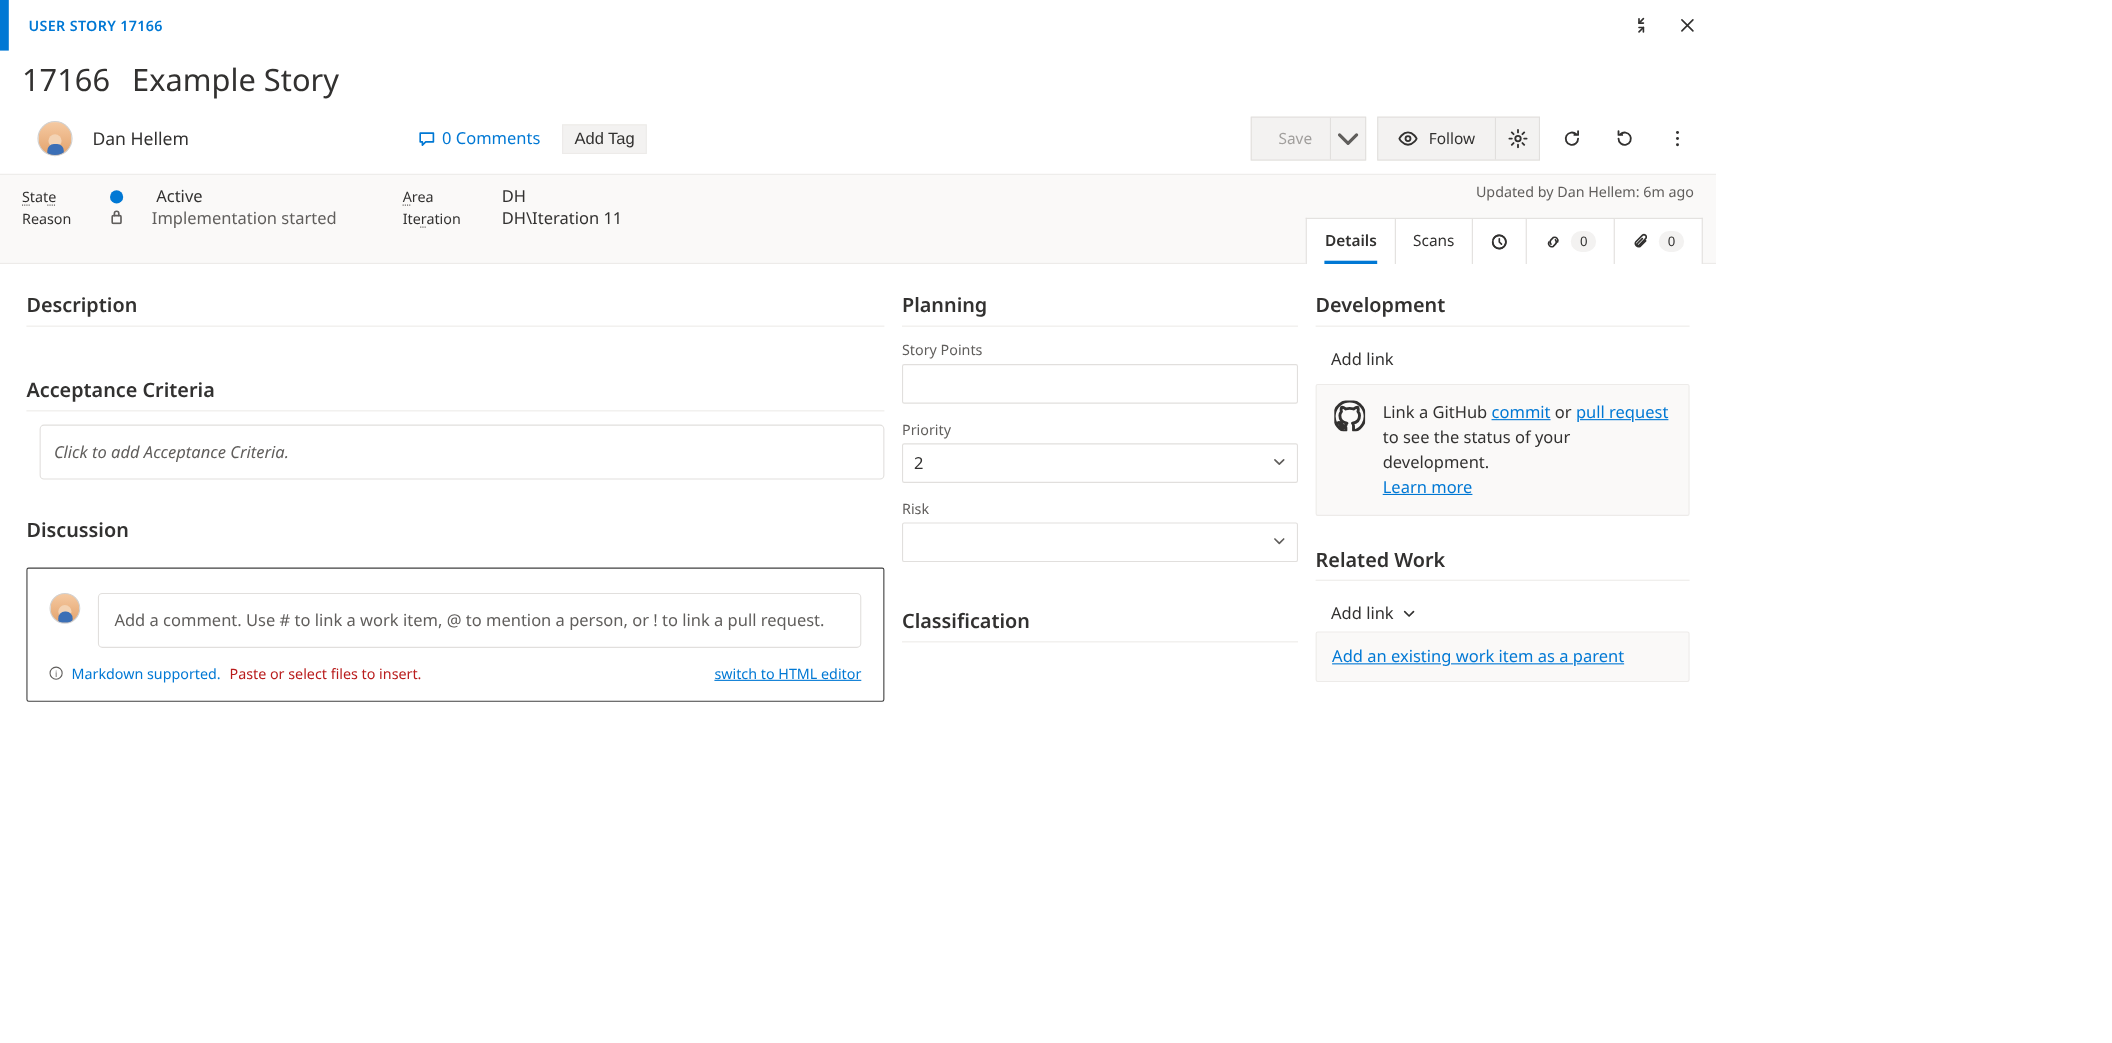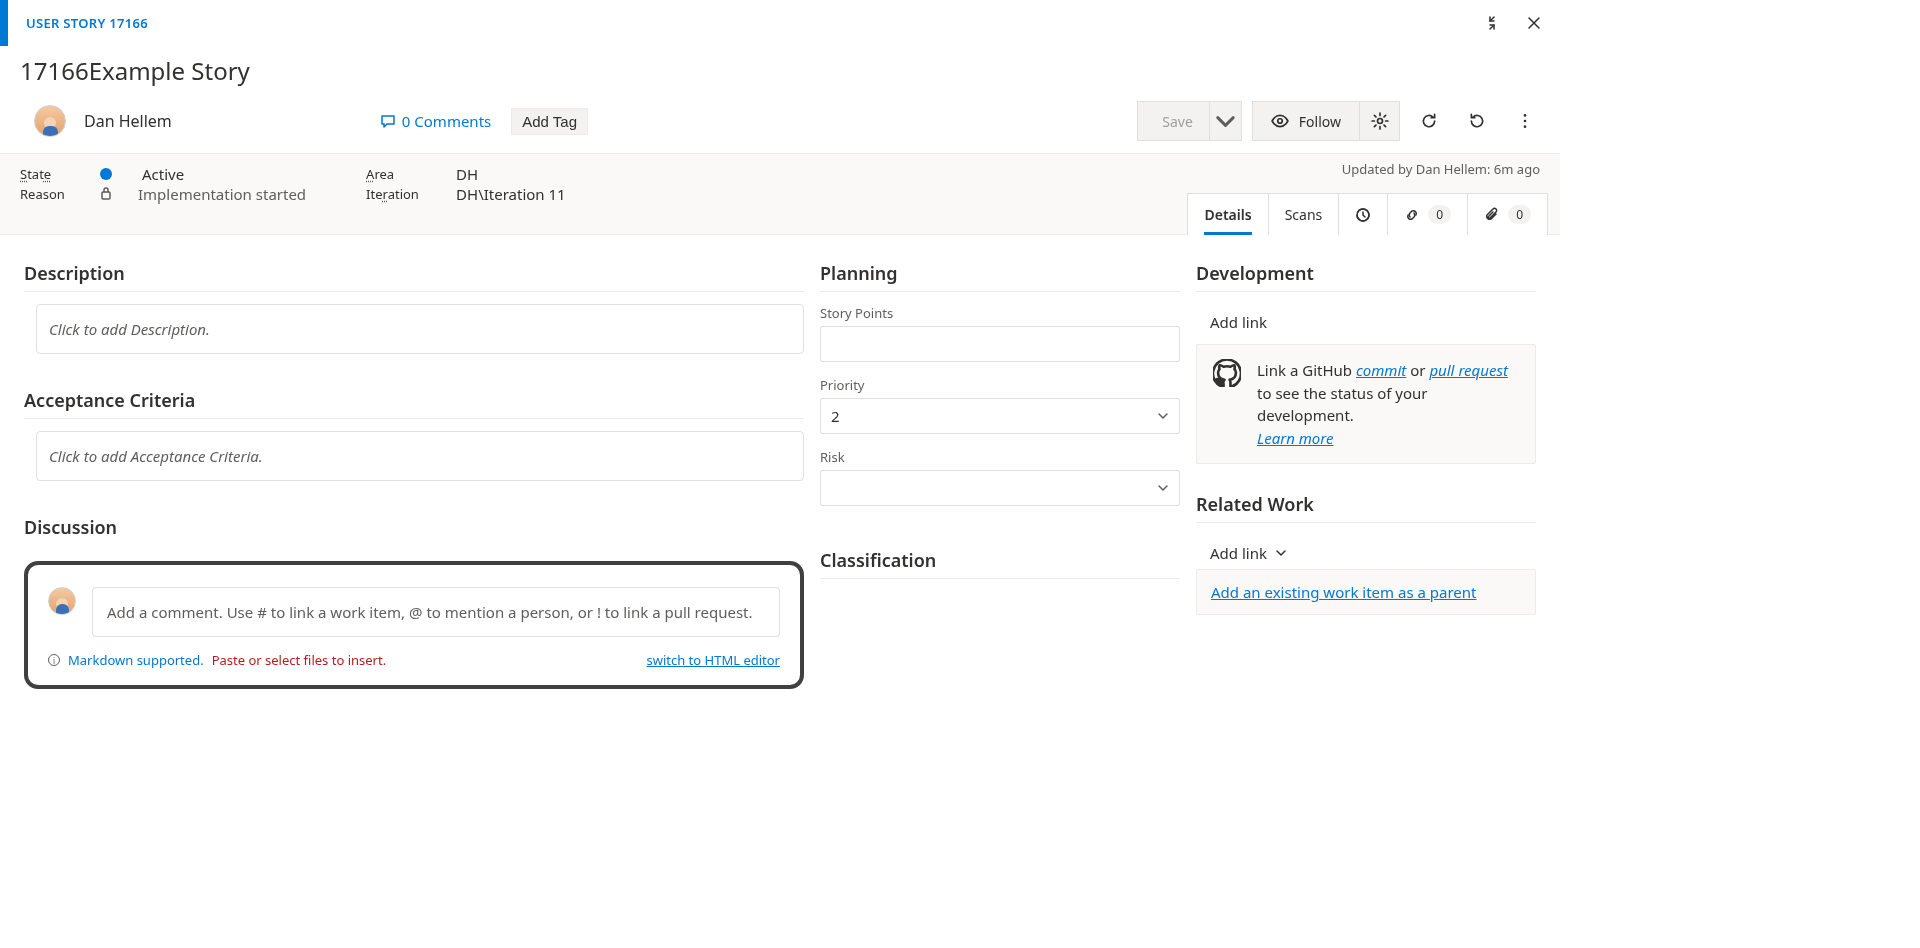--- a/index.html
+++ b/index.html
@@ -19,21 +19,21 @@
   .topbar { display: flex; align-items: center; height: 46px; }
   .accent-strip { width: 8px; background: #0078d4; height: 46px; margin-right: 10px; }
   .wi-type-label { color: #0078d4; font-size: 13px; font-weight: 600; letter-spacing: .3px; display: flex; align-items: center; gap: 8px; }
   .wi-type-icon { color: #0078d4; }
   .topbar-spacer { flex: 1; }
   .topbar-btns { display: flex; gap: 6px; padding-right: 8px; }
   .icon-btn { width: 36px; height: 36px; display: flex; align-items: center; justify-content: center; color: #323130; cursor: pointer; }
   .icon-btn svg { width: 16px; height: 16px; }
 
   
-  .title-row { display: flex; align-items: flex-end; padding: 8px 16px 10px 20px; font-size: 24px; font-weight: 400; }
+  .title-row { display: flex; align-items: flex-end; gap: 20px; padding: 8px 16px 10px 20px; font-size: 28px; font-weight: 400; }
   .title-row .wi-id { font-weight: 400; }
   .title-row .wi-title { font-weight: 400; }
 
   
   .action-row { display: flex; align-items: center; padding: 4px 16px 12px 34px; gap: 14px; }
   .avatar { width: 32px; height: 32px; border-radius: 50%; background: linear-gradient(#f5c9a1,#e3a36d); border: 1px solid #d0d0d0; position: relative; overflow: hidden; flex: 0 0 auto; }
   .avatar::before { content:""; position:absolute; left:50%; top:38%; width:12px; height:12px; background:#f3d3b4; border-radius:50%; transform:translateX(-50%);} 
   .avatar::after { content:""; position:absolute; left:25%; right:25%; bottom:-4px; height:14px; background:#3b6fb6; border-radius:6px 6px 0 0;}
   .avatar-sm { width: 28px; height: 28px; }
   .owner-name { font-size: 16px; margin-left: 4px; }
@@ -83,42 +83,42 @@
   .col-mid  { flex: 0 0 360px; }
   .col-right{ flex: 1; }
 
   .section-title { font-size:18px; font-weight:600; margin-bottom:6px; }
   .title-underline { height:1px; background:#edebe9; margin-bottom:12px; }
   .add-box { border:1px solid #e1dfdd; border-radius:4px; padding:14px 12px; color:#605e5c; font-style:italic; font-size:15px; cursor:text; background:#fff; }
   .col-left .block { margin-bottom: 34px; }
   .col-left .block .add-box { margin-left: 12px; }
 
   .discussion-title { font-size:18px; font-weight:600; margin-bottom:22px; }
-  .discussion-card { border:4px solid #404040; border-radius:14px; padding: 22px 20px 16px 20px; background:#fff; }
+  .discussion-card { border:1px solid #404040; border-radius:2px; padding: 22px 20px 16px 20px; background:#fff; }
   .disc-row { display:flex; gap:16px; align-items:flex-start; }
   .comment-input { flex:1; border:1px solid #e1dfdd; border-radius:4px; padding:14px 14px; color:#605e5c; font-size:15px; min-height:46px; cursor:text; }
   .disc-foot { display:flex; align-items:center; gap:8px; margin-top:14px; font-size:13px; }
   .md-link { color:#0078d4; cursor:pointer; }
   .disc-foot .spacer { flex:1; }
   .switch-link { color:#0078d4; text-decoration:underline; cursor:pointer; }
   .info-dot { width:12px; height:12px; border:1px solid #605e5c; border-radius:50%; display:inline-flex; align-items:center; justify-content:center; font-size:8px; color:#605e5c; }
 
   
   .field { margin-bottom: 14px; }
   .field-label { font-size:13px; color:#605e5c; margin-bottom:4px; }
   .field-input { width:100%; height:36px; border:1px solid #e1dfdd; border-radius:2px; padding:0 10px; font-size:15px; color:#323130; background:#fff; display:flex; align-items:center; justify-content:space-between; cursor:pointer; }
   .chev { color:#605e5c; }
   .col-mid .section-title { margin-top: 0; }
   .col-mid .group + .group { margin-top: 28px; }
 
   
   .addlink { font-size:15px; font-weight:400; padding:6px 0 6px 14px; cursor:pointer; }
   .addlink.menu { display:flex; align-items:center; gap:8px; font-weight:400; }
   .gh-callout { background:#faf9f8; border:1px solid #edebe9; border-radius:2px; padding:14px 16px; display:flex; gap:16px; font-size:15px; line-height:1.5; margin: 6px 0 28px 0;}
-  .gh-callout a { color:#0078d4; text-decoration:underline; cursor:pointer;font-style:italic; }
+  .gh-callout a { color:#0078d4; text-decoration:underline; cursor:pointer; }
   .github-mark { width:28px; height:28px; flex:0 0 auto; }
   .parent-callout { background:#faf9f8; border:1px solid #edebe9; border-radius:2px; padding:12px 14px; }
   .parent-callout a { color:#0078d4; text-decoration:underline; cursor:pointer; font-size:15px; }
   .col-right .section-title { margin-bottom:6px; }
   .col-right .title-underline { margin-bottom:14px; }
 
   svg { fill:none; stroke:currentColor; stroke-width:1.5; stroke-linecap:round; stroke-linejoin:round; }
 </style>
 </head>
 <body>
@@ -286,21 +286,20 @@
       </div>
     </div>
   </div>
 
   <div class="body">
 
     <div class="col col-left">
       <div class="block">
         <div class="section-title">Description</div>
         <div class="title-underline"></div>
-        <div class="add-box">Click to add Description.</div>
       </div>
       <div class="block">
         <div class="section-title">Acceptance Criteria</div>
         <div class="title-underline"></div>
         <div class="add-box">Click to add Acceptance Criteria.</div>
       </div>
       <div class="discussion-title">Discussion</div>
       <div class="discussion-card">
         <div class="disc-row">
           <div class="avatar avatar-sm"></div>

